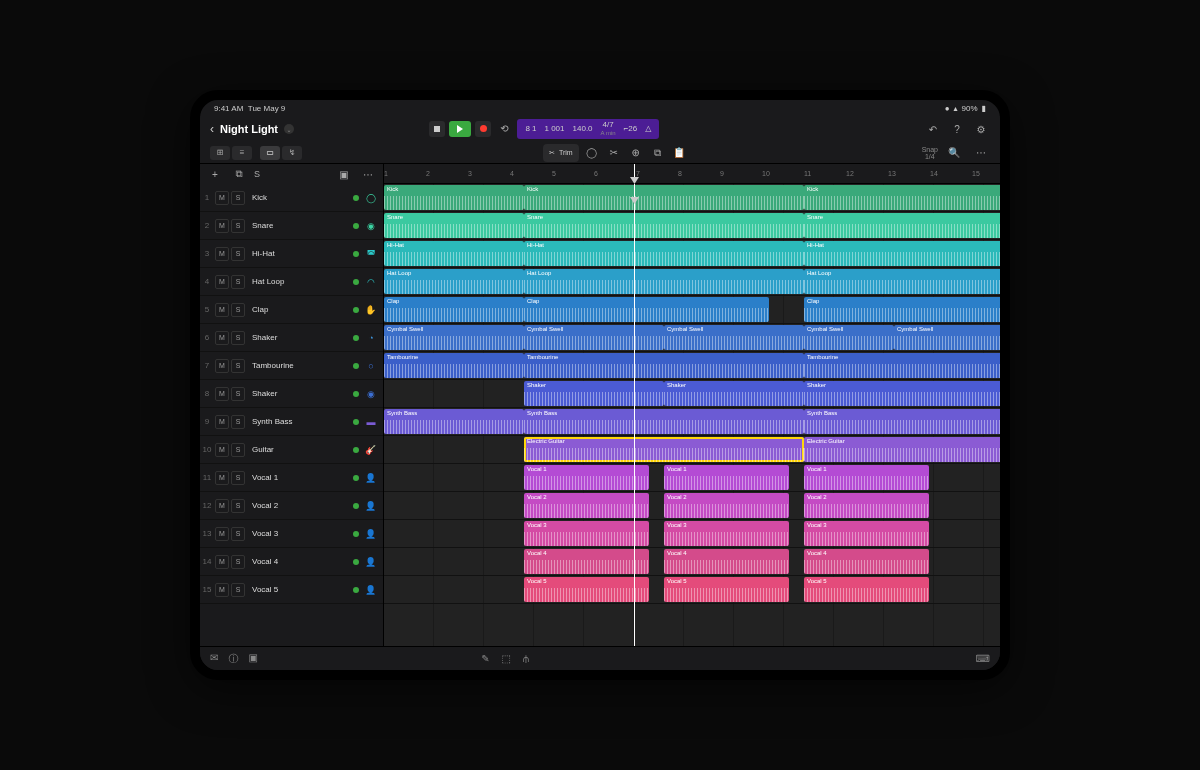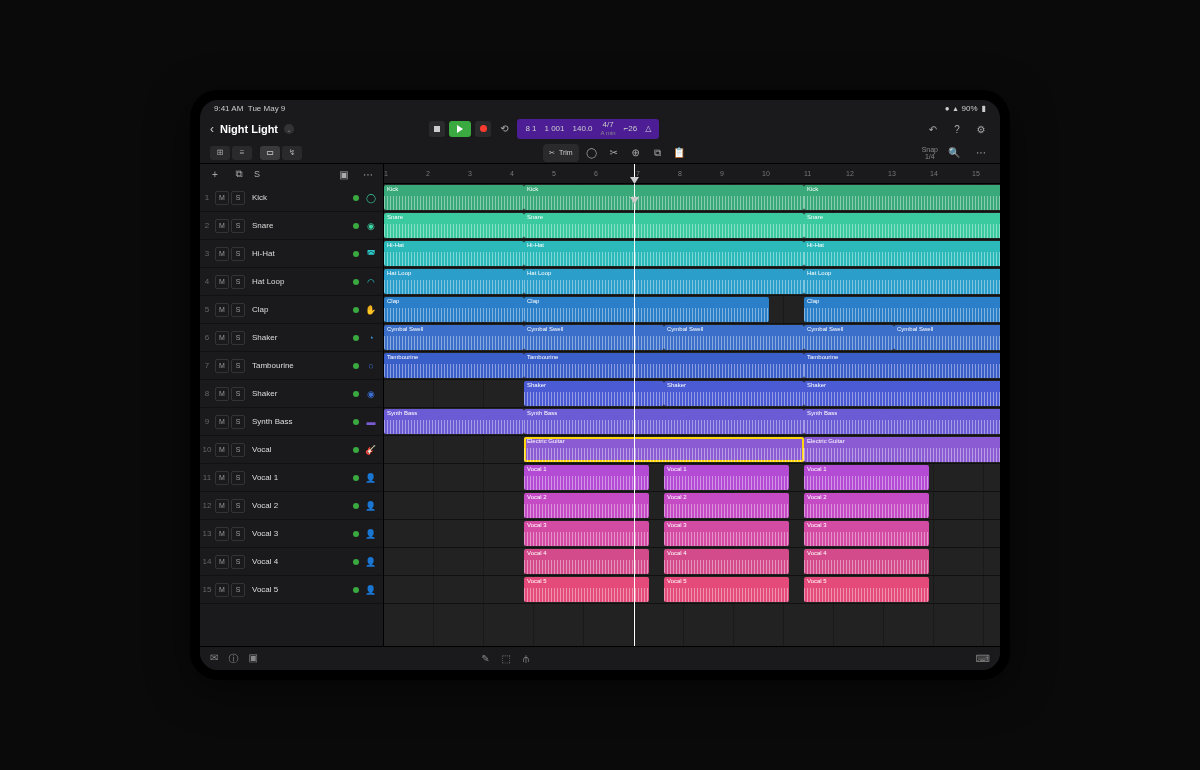--- a/index.html
+++ b/index.html
@@ -215,21 +215,21 @@
   <div class="ms-btn">M</div>
   <div class="ms-btn">S</div>
   <div class="track-name">Synth Bass</div>
   <div class="rec-ind"></div>
   <div class="track-icon" style="color:#7b5bd4">▬</div>
           </div>
           <div class="track-row">
             <div class="track-num">10</div>
   <div class="ms-btn">M</div>
   <div class="ms-btn">S</div>
-  <div class="track-name">Vocal</div>
+  <div class="track-name">Guitar</div>
   <div class="rec-ind"></div>
   <div class="track-icon" style="color:#9b5bd4">🎸</div>
           </div>
           <div class="track-row">
             <div class="track-num">11</div>
   <div class="ms-btn">M</div>
   <div class="ms-btn">S</div>
   <div class="track-name">Vocal 1</div>
   <div class="rec-ind"></div>
   <div class="track-icon" style="color:#c44bd4">👤</div>

